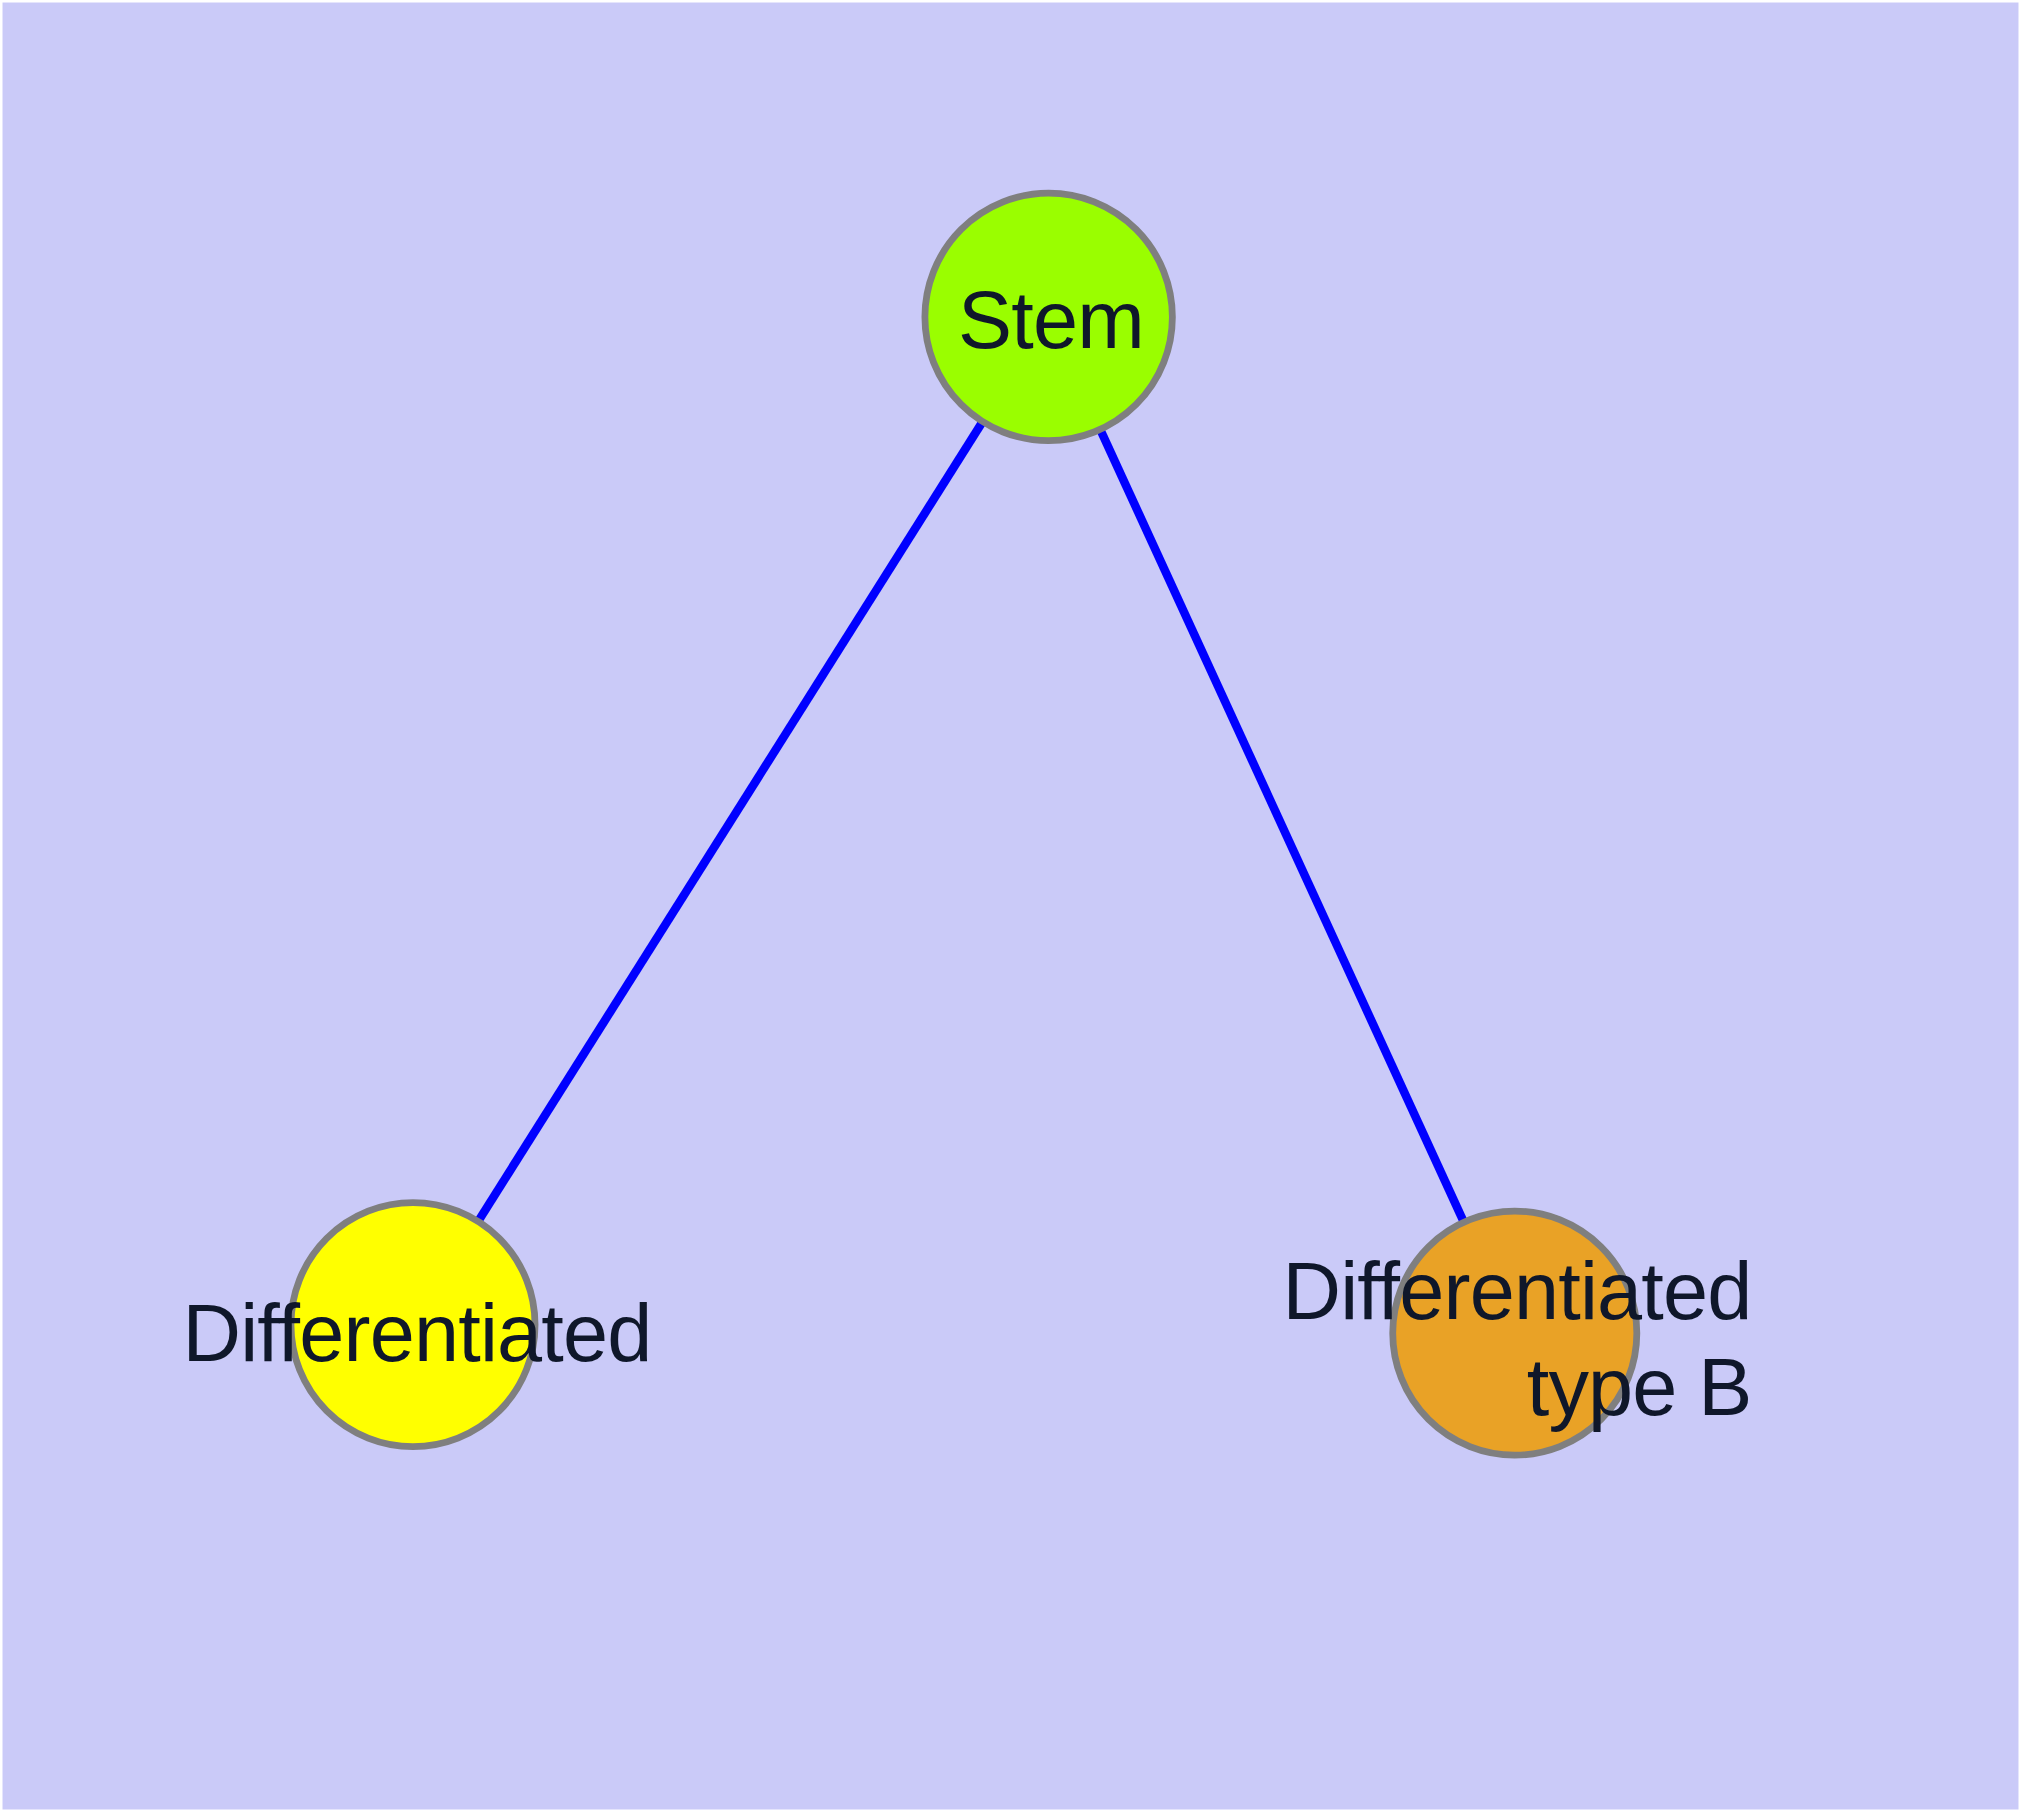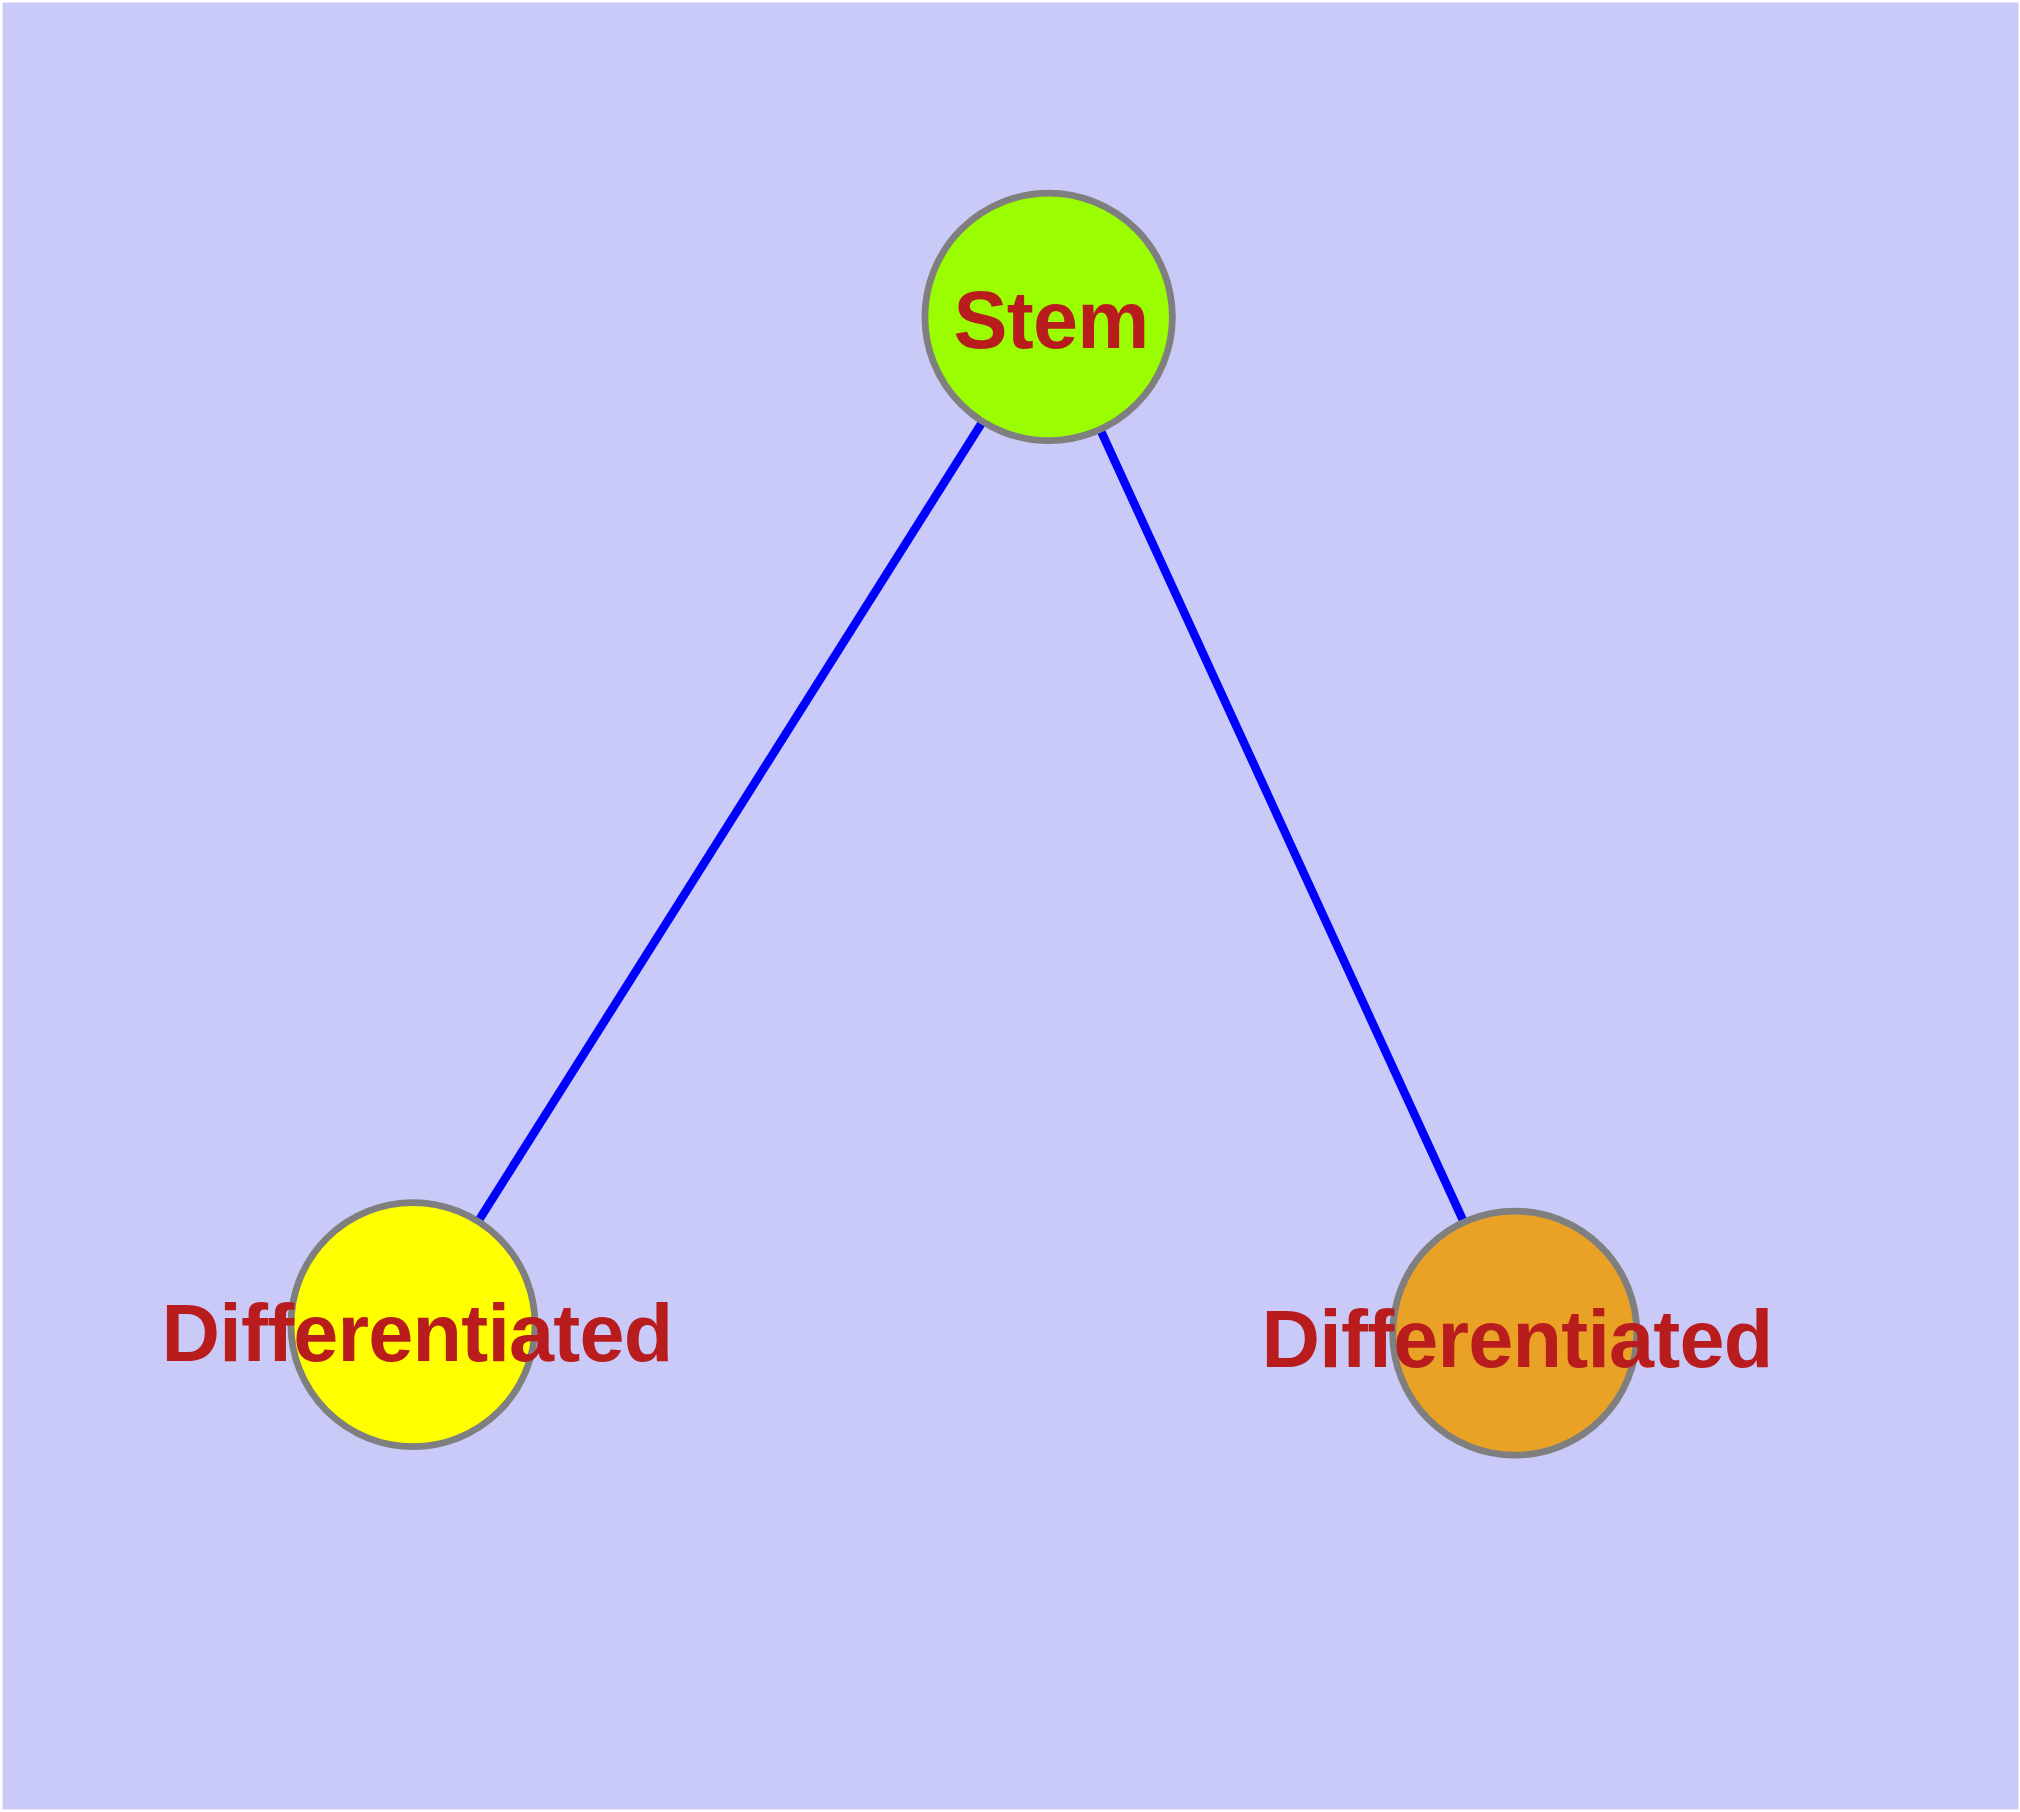--- a/index.html
+++ b/index.html
@@ -21,24 +21,24 @@
     left: 0;
     top: 0;
     width: 100%;
     height: 100%;
     display: block;
   }
   .node-label {
     position: absolute;
     transform: translate(-50%, -50%);
     text-align: right;
-    font-weight: bold;
+    font-weight: normal;
     font-size: 81px;
     line-height: 96px;
-    color: #b91c1c;
+    color: #0f172a;
     white-space: nowrap;
     letter-spacing: -0.8px;
   }
   .node-label span { display: block; }
 </style>
 </head>
 <body>
 
 <div class="canvas">
 
@@ -55,16 +55,17 @@
   <div class="node-label" style="left:1051px; top:320px;">
     <span>Stem</span>
   </div>
 
   <div class="node-label" style="left:417px; top:1333px;">
     <span>Differentiated</span>
   </div>
 
   <div class="node-label" style="left:1517px; top:1339px;">
     <span>Differentiated</span>
+    <span>type B</span>
   </div>
 
 </div>
 
 
 </body></html>

